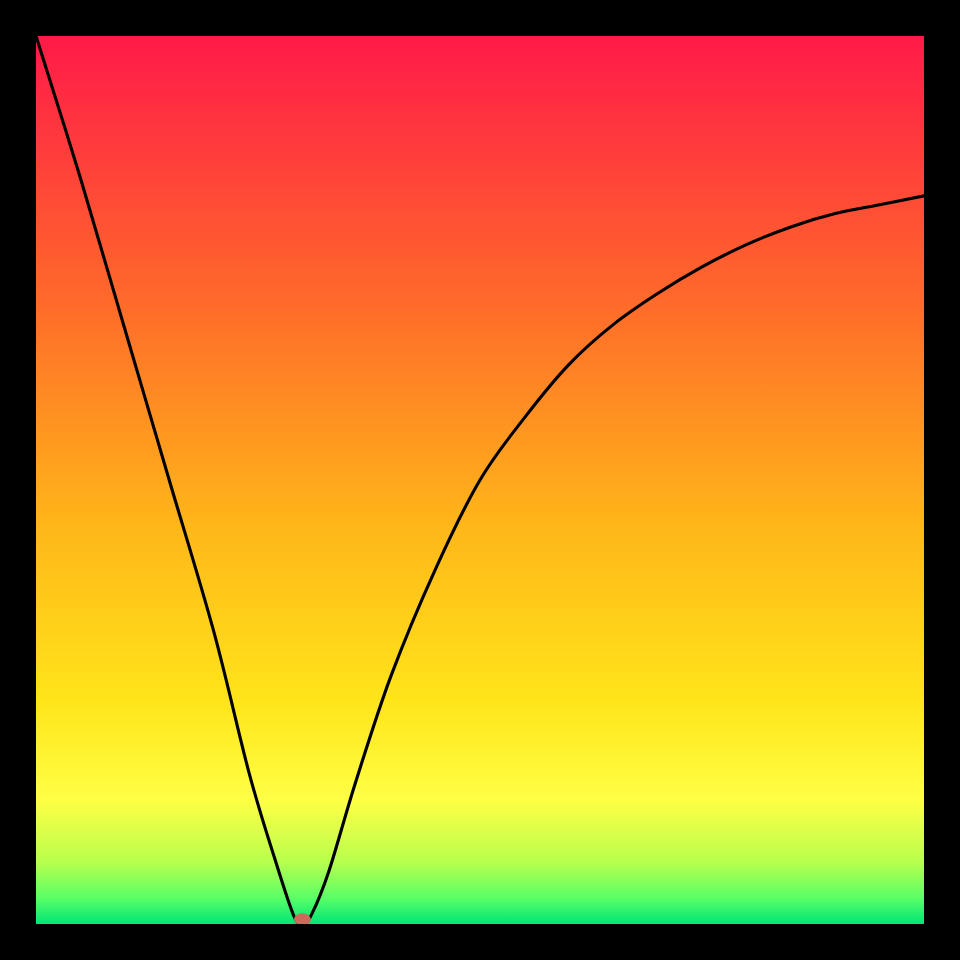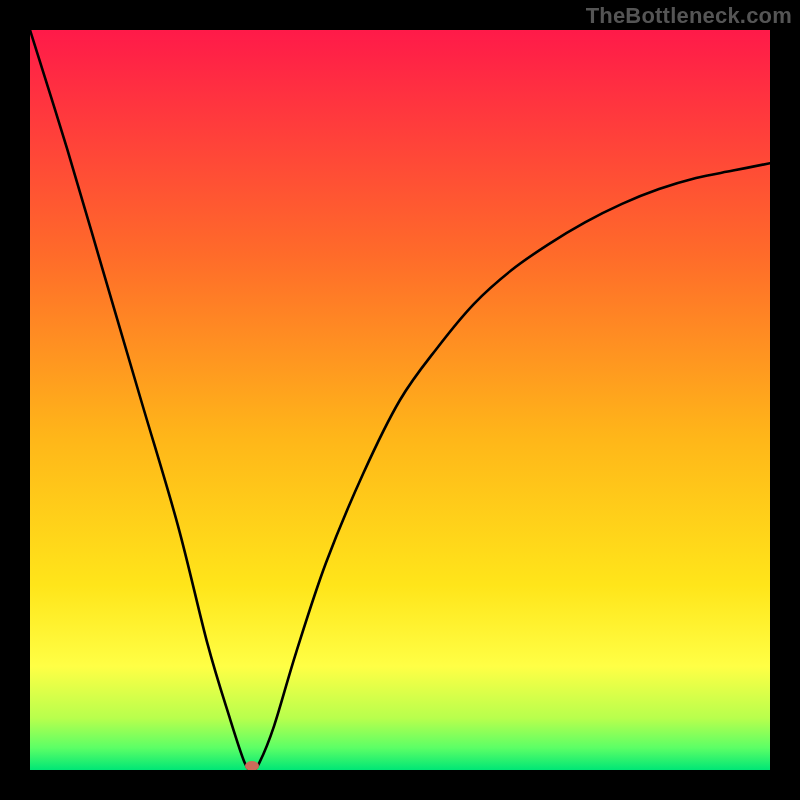--- a/index.html
+++ b/index.html
@@ -33,21 +33,20 @@
     color: #555;
     letter-spacing: 0.2px;
     user-select: none;
   }
   svg { display: block; }
 </style>
 </head>
 <body>
 
 <div class="outer">
-  <div class="watermark">TheBottleneck.com</div>
 
   <div class="plot">
     <svg id="chart-svg" viewBox="0 0 740 740" width="740" height="740">
       <defs>
         <linearGradient id="bg-grad" x1="0" y1="0" x2="0" y2="1">
           <stop id="g0" offset="0%" stop-color="#ff1a49"></stop>
           <stop id="g1" offset="30%" stop-color="#ff6a2a"></stop>
           <stop id="g2" offset="55%" stop-color="#ffb619"></stop>
           <stop id="g3" offset="75%" stop-color="#ffe51a"></stop>
           <stop id="g4" offset="86%" stop-color="#ffff45"></stop>

